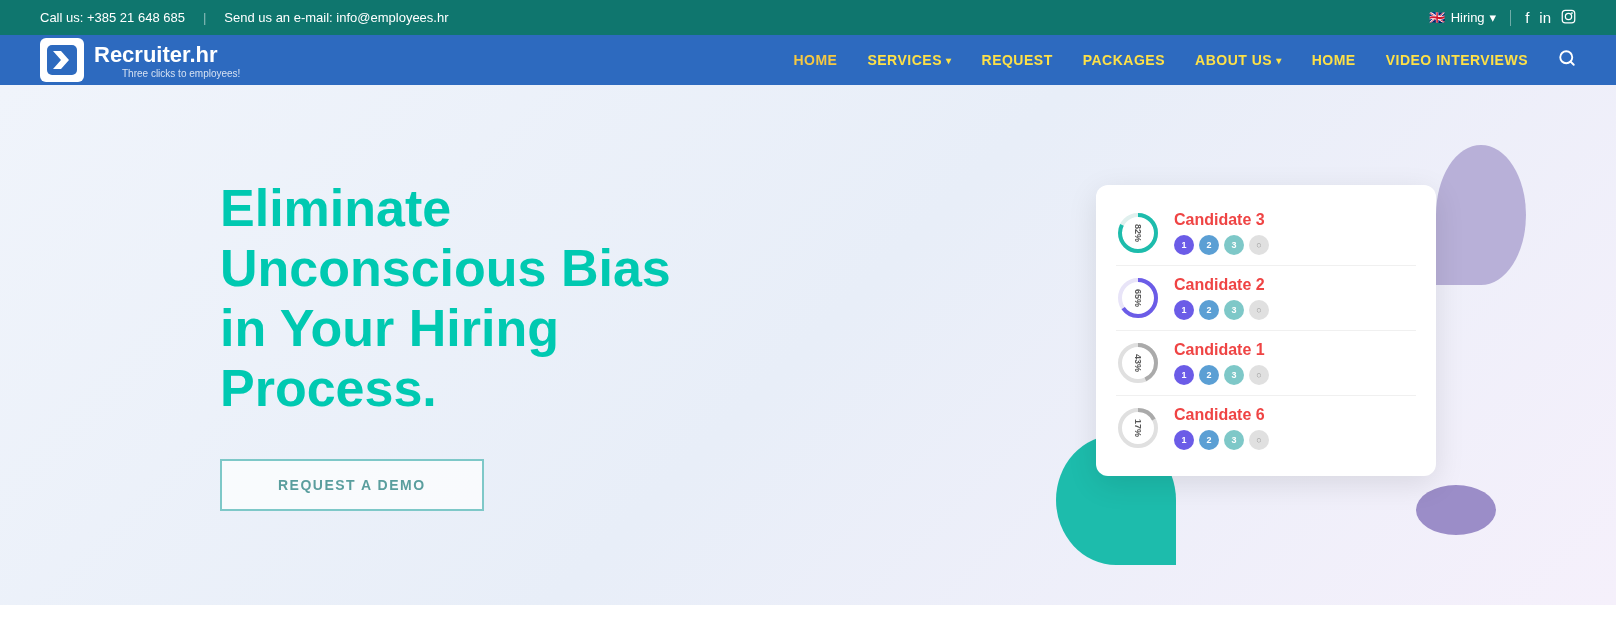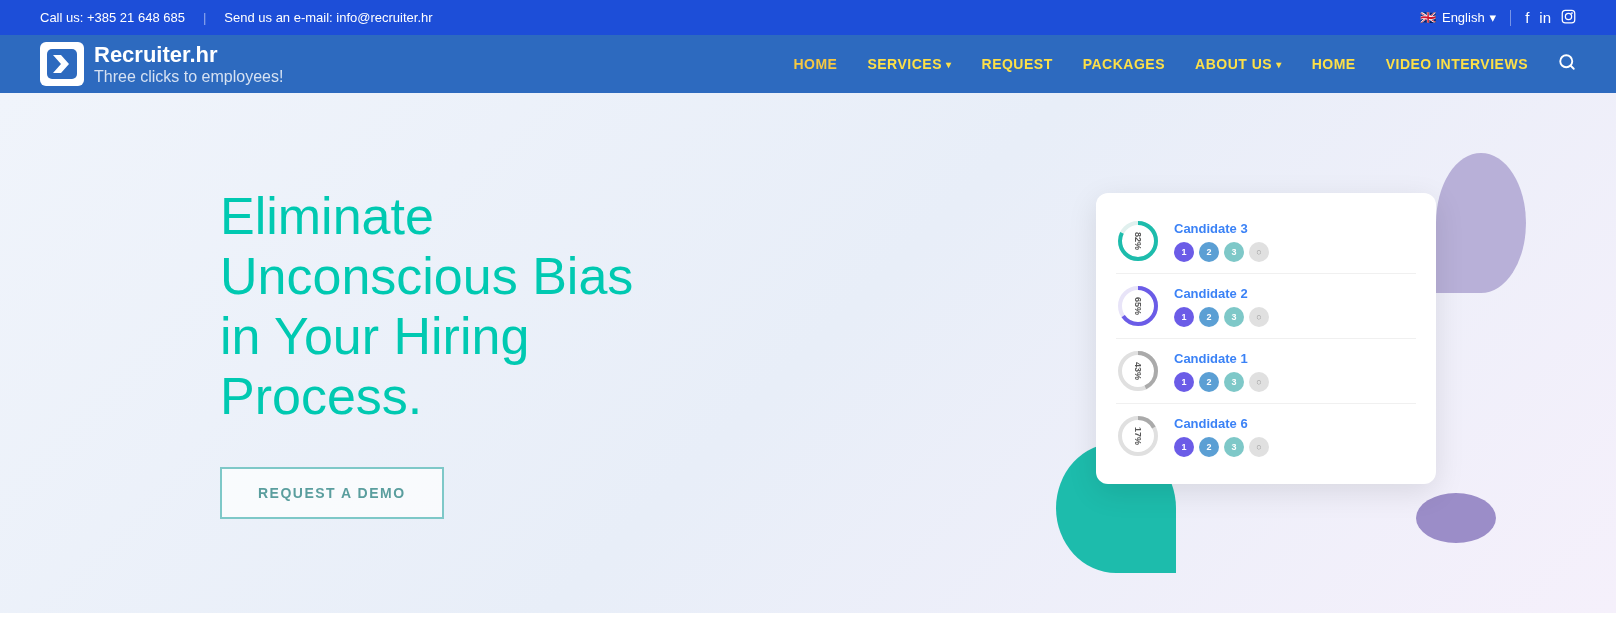--- a/index.html
+++ b/index.html
@@ -1,20 +1,20 @@
 <!DOCTYPE html>
 <html><head>
   <meta charset="utf-8">
   <style>
     * { margin: 0; padding: 0; box-sizing: border-box; }
     body { font-family: Arial, sans-serif; width: 1616px; overflow-x: hidden; background: #fff; }
 
     
     .top-bar {
-      background: #1d4ed8;
+      background: #0f766e;
       color: #fff;
       display: flex;
       align-items: center;
       justify-content: space-between;
       padding: 0 40px;
       height: 35px;
       font-size: 13px;
     }
     .top-bar-left { display: flex; align-items: center; gap: 18px; }
     .top-bar-divider { color: rgba(255,255,255,0.5); }
@@ -24,34 +24,34 @@
     .social-icon { color: #fff; font-size: 15px; cursor: pointer; text-decoration: none; }
     .divider-v { width: 1px; height: 16px; background: rgba(255,255,255,0.4); }
 
     
     .nav-bar {
       background: #2d6abf;
       display: flex;
       align-items: center;
       justify-content: space-between;
       padding: 0 40px;
-      height: 58px;
+      height: 50px;
     }
     .logo { display: flex; align-items: center; gap: 10px; cursor: pointer; }
     .logo-icon {
       width: 44px; height: 44px;
       background: #fff;
       border-radius: 6px;
       display: flex; align-items: center; justify-content: center;
       overflow: hidden;
     }
     .logo-icon svg { width: 30px; height: 30px; }
     .logo-text { color: #fff; }
     .logo-text .brand { font-size: 22px; font-weight: bold; }
-    .logo-text .tagline { font-size: 16px; color: rgba(255,255,255,0.8); }
+    .logo-text .tagline { font-size: 10px; color: rgba(255,255,255,0.8); margin-left: 28px; }
 
     .nav-links { display: flex; align-items: center; gap: 30px; }
     .nav-link {
       color: #fde047;
       text-decoration: none;
       font-size: 14px;
       font-weight: 600;
       letter-spacing: 0.5px;
       cursor: pointer;
       display: flex; align-items: center; gap: 4px;
@@ -67,31 +67,31 @@
       display: flex;
       align-items: center;
       justify-content: space-between;
       padding: 60px 120px 60px 220px;
       position: relative;
       overflow: hidden;
     }
     .hero-left { max-width: 520px; }
     .hero-title {
       font-size: 52px;
-      font-weight: 400;
+      font-weight: 700;
       color: #00c9b1;
       line-height: 1.15;
       margin-bottom: 40px;
     }
     .hero-cta {
       display: inline-block;
       border: 2px solid #7ec8c8;
       background: rgba(255,255,255,0.7);
       color: #5a9e9e;
-      padding: 16px 36px;
+      padding: 16px 56px;
       font-size: 14px;
       font-weight: 700;
       letter-spacing: 1.5px;
       cursor: pointer;
       text-transform: uppercase;
     }
 
     
     .hero-right {
       position: relative;
@@ -124,21 +124,21 @@
     .progress-circle svg { width: 44px; height: 44px; transform: rotate(-90deg); }
     .progress-circle .pct {
       position: absolute;
       top: 50%; left: 50%;
       transform: translate(-50%, -50%) rotate(90deg);
       font-size: 9px;
       font-weight: bold;
       color: #555;
     }
     .candidate-info { flex: 1; }
-    .candidate-name { font-size: 13px; font-weight: 700; color: #3b82f6; margin-bottom: 6px; }
+    .candidate-name { font-size: 16px; font-weight: 700; color: #ef4444; margin-bottom: 6px; }
     .candidate-tags { display: flex; gap: 5px; }
     .tag {
       width: 20px; height: 20px;
       border-radius: 50%;
       font-size: 9px;
       display: flex; align-items: center; justify-content: center;
       color: #fff;
       font-weight: bold;
     }
     .tag-1 { background: #6b5ce7; }
@@ -178,26 +178,26 @@
       z-index: 1;
     }
   </style>
 </head>
 <body>
 
 <div class="top-bar">
   <div class="top-bar-left">
     <span>Call us: +385 21 648 685</span>
     <span class="top-bar-divider">|</span>
-    <span>Send us an e-mail: info@recruiter.hr</span>
+    <span>Send us an e-mail: info@employees.hr</span>
   </div>
   <div class="top-bar-right">
     <div class="lang-selector">
       <span>🇬🇧</span>
-      <span>English</span>
+      <span>Hiring</span>
       <span>▾</span>
     </div>
     <div class="divider-v"></div>
     <div class="social-icons">
       <a class="social-icon" href="#">f</a>
       <a class="social-icon" href="#">in</a>
       <a class="social-icon" href="#">
         <svg width="15" height="15" viewBox="0 0 24 24" fill="white">
             <rect x="2" y="2" width="20" height="20" rx="5" ry="5" fill="none" stroke="white" stroke-width="2"></rect>
             <circle cx="12" cy="12" r="5" fill="none" stroke="white" stroke-width="2"></circle>

